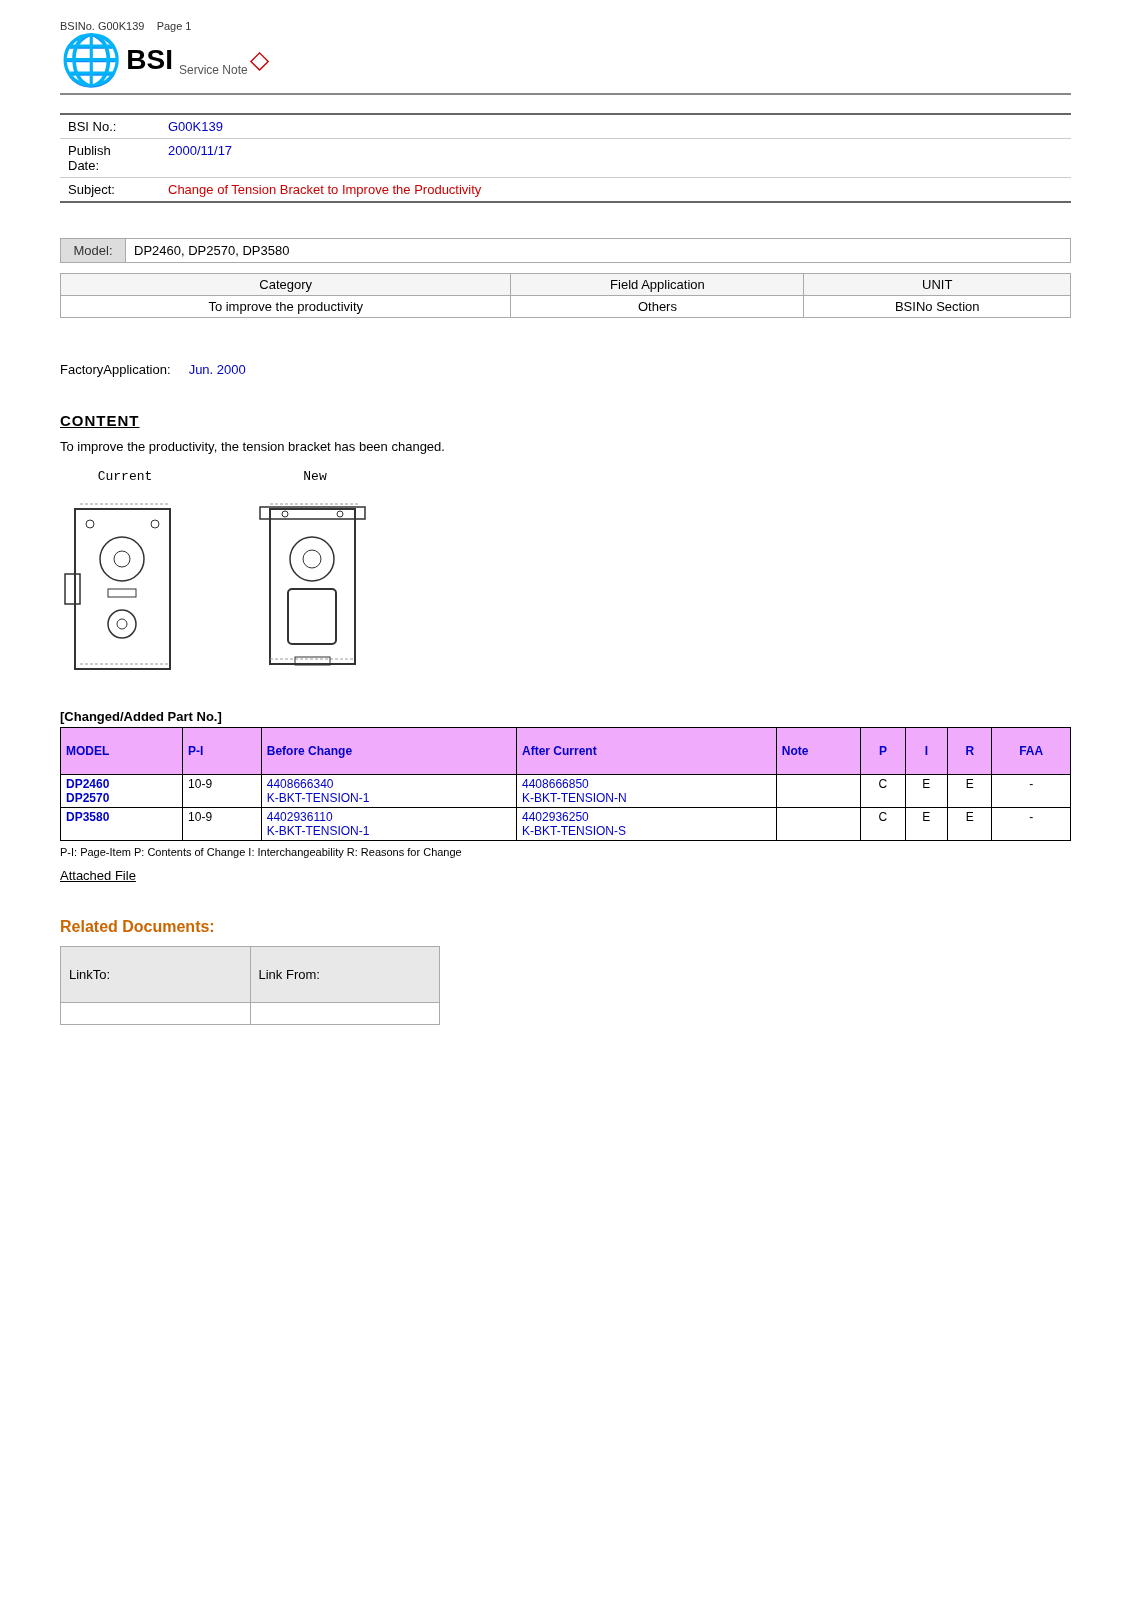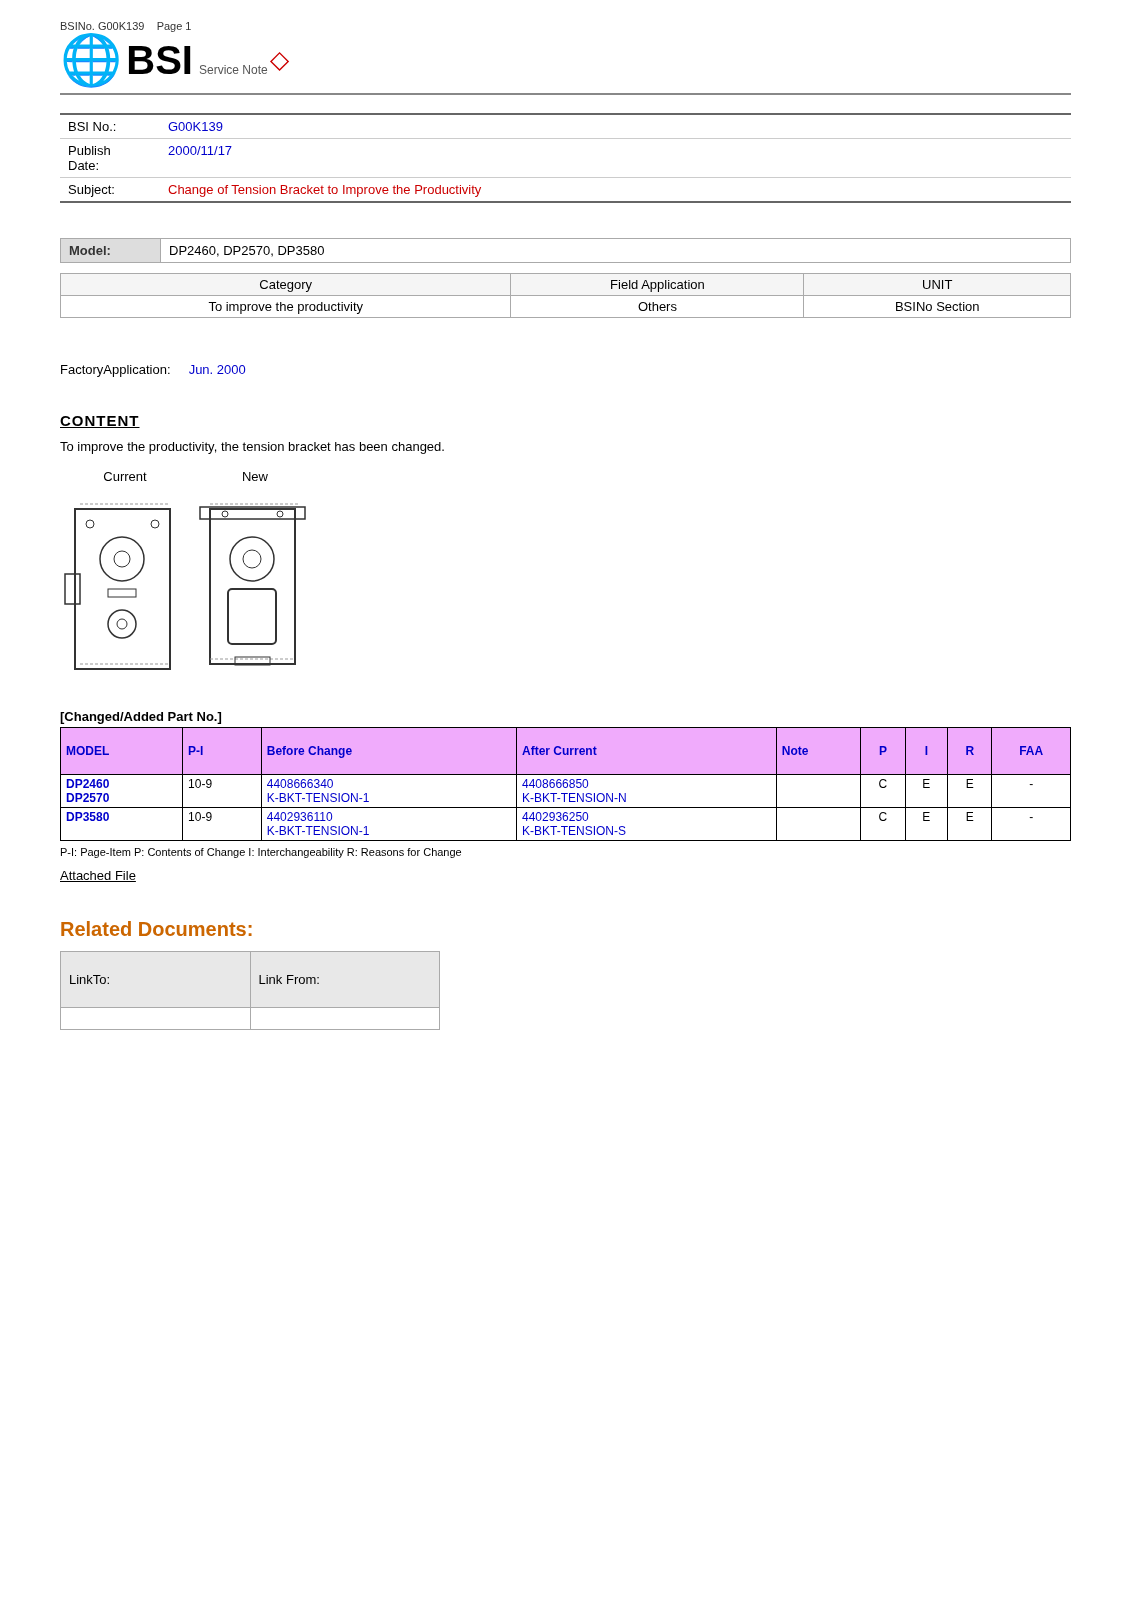--- a/index.html
+++ b/index.html
@@ -57,22 +57,23 @@
       border-collapse: collapse;
       margin-bottom: 10px;
     }
     .model-table td {
       padding: 4px 8px;
       border: 1px solid #aaa;
     }
     .model-label {
       background: #ddd;
       color: #333;
-      font-weight: bold;
-      width: 100px;
+      font-weight: normal;
+      width: 65px;
+      text-align: center;
     }
 
     
     .category-table {
       width: 100%;
       border-collapse: collapse;
       margin-bottom: 15px;
     }
     .category-table th {
       border: 1px solid #aaa;
@@ -108,22 +109,24 @@
     }
 
     .content-text {
       margin-bottom: 15px;
       font-size: 13px;
     }
 
     
     .diagrams-section {
       display: flex;
+      gap: 60px;
       margin-bottom: 20px;
       align-items: flex-start;
+      font-family: Liberation Mono, monospace;
     }
     .diagram-item {
       display: flex;
       flex-direction: column;
       align-items: center;
     }
     .diagram-label {
       font-size: 13px;
       margin-bottom: 5px;
       color: #000;
@@ -177,21 +180,21 @@
 
     .attached-file {
       font-size: 13px;
       text-decoration: underline;
       color: #000;
       margin-bottom: 20px;
       display: inline-block;
     }
 
     .related-docs-heading {
-      font-size: 20px;
+      font-size: 16px;
       font-weight: bold;
       color: #cc6600;
       margin-bottom: 10px;
     }
 
     .related-table {
       border-collapse: collapse;
       width: 380px;
     }
     .related-table th {
@@ -211,21 +214,21 @@
     .header-logo-row {
       display: flex;
       align-items: center;
       gap: 0;
     }
     .globe-icon {
       font-size: 50px;
       line-height: 1;
     }
     .bsi-brand {
-      font-size: 40px;
+      font-size: 28px;
       font-weight: 900;
       font-family: 'Arial Black', Arial, sans-serif;
       color: #000;
       margin-left: 4px;
     }
     .service-note-label {
       font-size: 12px;
       color: #555;
       margin-left: 6px;
       margin-top: 20px;

